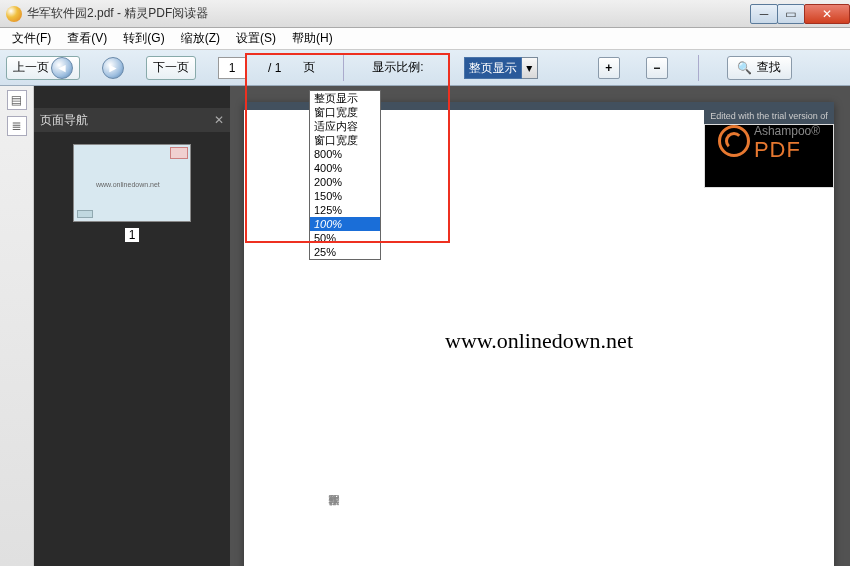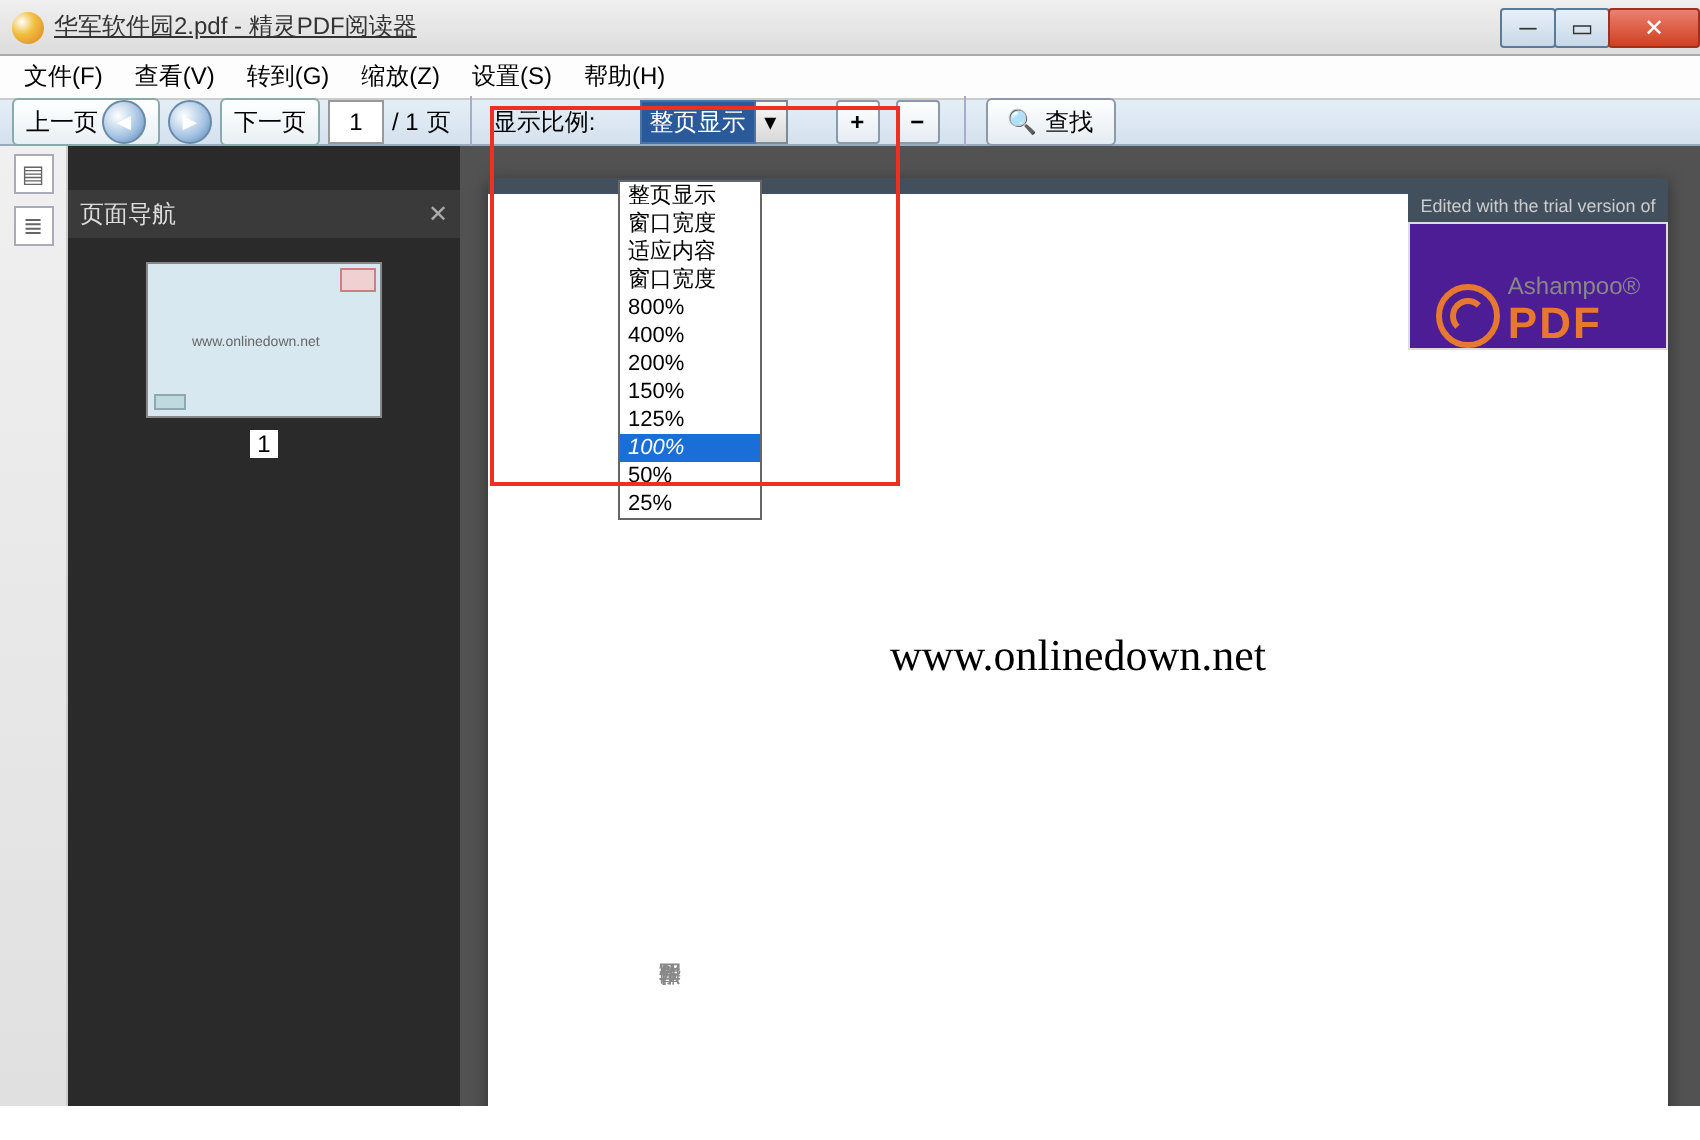--- a/index.html
+++ b/index.html
@@ -1,34 +1,34 @@
 <!DOCTYPE html>
 <html><head>
 <meta charset="utf-8">
 <style>
 * { margin: 0; padding: 0; box-sizing: border-box; font-family: "Microsoft YaHei", sans-serif; font-size: 12px; }
 body { background: #fff; width: 850px; height: 570px; overflow: hidden; position: relative; }
 
 
 .titlebar { height: 28px; background: linear-gradient(#f0f0f0, #dcdcdc); display: flex; align-items: center; padding: 0 2px 0 6px; border-bottom: 1px solid #aaa; }
 .titlebar .icon { width: 16px; height: 16px; border-radius: 50%; background: radial-gradient(circle at 5px 5px, #fff, #f0c040 40%, #e08020); margin-right: 5px; }
-.titlebar .title { color: #333; text-decoration: underline; }
+.titlebar .title { color: #333; }
 .titlebar .spacer { flex: 1; }
 .win-btns { display: flex; gap: 0; margin-right: -2px; }
 .win-btn { width: 34px; height: 20px; border: 1px solid #5a7a9a; background: linear-gradient(#e8f0f8, #c8d8e8); display: flex; align-items: center; justify-content: center; color: #333; border-radius: 2px; margin-left: -1px; }
 .win-btn.min { width: 28px; }
 .win-btn.max { width: 28px; }
 .win-btn.close { width: 46px; background: linear-gradient(#ea8070, #d04020); color: #fff; border-color: #a03020; }
 
 
 .menubar { height: 22px; background: #fdfdfd; display: flex; align-items: center; padding: 0 4px; border-bottom: 1px solid #ccc; }
 .menubar .mi { padding: 2px 8px; cursor: default; }
 
 
-.toolbar { height: 23px; background: linear-gradient(#e4eef6, #d4e2ee); border-bottom: 1px solid #9ab; display: flex; align-items: center; padding: 0 6px; gap: 4px; }
+.toolbar { height: 36px; background: linear-gradient(#e4eef6, #d4e2ee); border-bottom: 1px solid #9ab; display: flex; align-items: center; padding: 0 6px; gap: 22px; }
 .tbtn { height: 24px; padding: 0 6px; border: 1px solid #8aa; background: linear-gradient(#fff, #e8f0f4); border-radius: 3px; display: flex; align-items: center; gap: 2px; }
 .arrow-btn { width: 22px; height: 22px; border: 1px solid #6a8aaa; border-radius: 50%; background: radial-gradient(circle at 7px 7px, #fff, #a0c0e0 60%, #5080b0); display: flex; align-items: center; justify-content: center; color: #fff; font-weight: bold; }
 .pagebox { width: 28px; height: 22px; border: 1px solid #999; background: #fff; text-align: center; line-height: 20px; }
 .sep { width: 1px; height: 26px; background: #aac; margin: 0 6px; }
 .zoom-label { margin-right: 18px; }
 .zoom-combo { position: relative; display: flex; }
 .zoom-input { width: 58px; height: 22px; border: 1px solid #4a74a8; background: #2a5a9a; color: #fff; padding: 0 4px; line-height: 20px; }
 .zoom-drop { width: 16px; height: 22px; border: 1px solid #7a8a9a; border-left: none; background: linear-gradient(#f8f8f8,#d8d8d8); display: flex; align-items: center; justify-content: center; }
 .sq-btn { width: 22px; height: 22px; border: 1px solid #8a9aaa; background: linear-gradient(#fff,#e4ecf2); display: flex; align-items: center; justify-content: center; border-radius: 2px; margin: 0 2px; font-weight: bold; }
 .search-btn { height: 24px; padding: 0 10px; border: 1px solid #8a9aaa; background: linear-gradient(#fff,#e4ecf2); border-radius: 3px; display: flex; align-items: center; gap: 4px; }
@@ -46,26 +46,26 @@
 .thumb .corner { position: absolute; top: 2px; right: 2px; width: 18px; height: 12px; background: #f0d0d0; border: 1px solid #cc8080; }
 .thumb .txt { position: absolute; top: 36px; left: 22px; font-size: 7px; color: #666; }
 .thumb .foot { position: absolute; bottom: 3px; left: 3px; width: 16px; height: 8px; background: #c0d8e0; border: 1px solid #90a8b0; }
 .thumb-num { width: 14px; height: 14px; background: #fff; color: #000; text-align: center; line-height: 14px; margin: 0 auto; }
 
 .viewer { flex: 1; background: #525252; padding: 16px 0 0 14px; position: relative; overflow: hidden; }
 .page { width: 590px; height: 474px; background: #fff; box-shadow: 0 2px 8px rgba(0,0,0,.4); position: relative; }
 .bar1 { position: absolute; top: 0; left: 0; right: 0; height: 8px; background: #42505e; }
 .watermark { position: absolute; top: 6px; right: 0; width: 130px; height: 80px; }
 .wm-head { height: 16px; background: #42505e; color: #ccc; font-size: 9px; text-align: center; line-height: 16px; }
-.wm-body { height: 64px; background: #4c1d95; border: 1px solid #ddd; display: flex; align-items: flex-end; justify-content: center; gap: 4px; }
+.wm-body { height: 64px; background: #000000; border: 1px solid #ddd; display: flex; align-items: flex-start; justify-content: center; gap: 4px; }
 .wm-logo { width: 32px; height: 32px; border: 3px solid #e77830; border-radius: 50%; position: relative; }
 .wm-logo::after { content:''; position:absolute; top:4px; left:4px; width:12px; height:12px; border:3px solid #e77830; border-right-color:transparent; border-bottom-color:transparent; border-radius:50%; }
 .wm-text { font-size: 10px; line-height: 1.1; }
 .wm-text .l1 { color: #888; }
-.wm-text .l2 { color: #e77830; font-size: 22px; font-weight: 700; letter-spacing: 1px; }
+.wm-text .l2 { color: #e77830; font-size: 22px; font-weight: 400; letter-spacing: 1px; }
 .page-url { position: absolute; top: 226px; left: 0; right: 0; text-align: center; font-family: "Times New Roman", serif; font-size: 22px; color: #000; }
 .vtext { position: absolute; bottom: 90px; left: 82px; writing-mode: vertical-rl; font-size: 11px; color: #888; }
 
 
 .dropdown { position: absolute; top: 90px; left: 309px; width: 72px; border: 1px solid #666; background: #fff; z-index: 20; }
 .dropdown .opt { padding: 0 4px; height: 14px; line-height: 14px; font-size: 11px; color: #000; cursor: default; }
 .dropdown .opt.sel { background: #1a6ed8; color: #fff; font-style: italic; }
 
 
 .highlight { position: absolute; top: 53px; left: 245px; width: 205px; height: 190px; border: 2px solid #ee3020; z-index: 30; pointer-events: none; }

